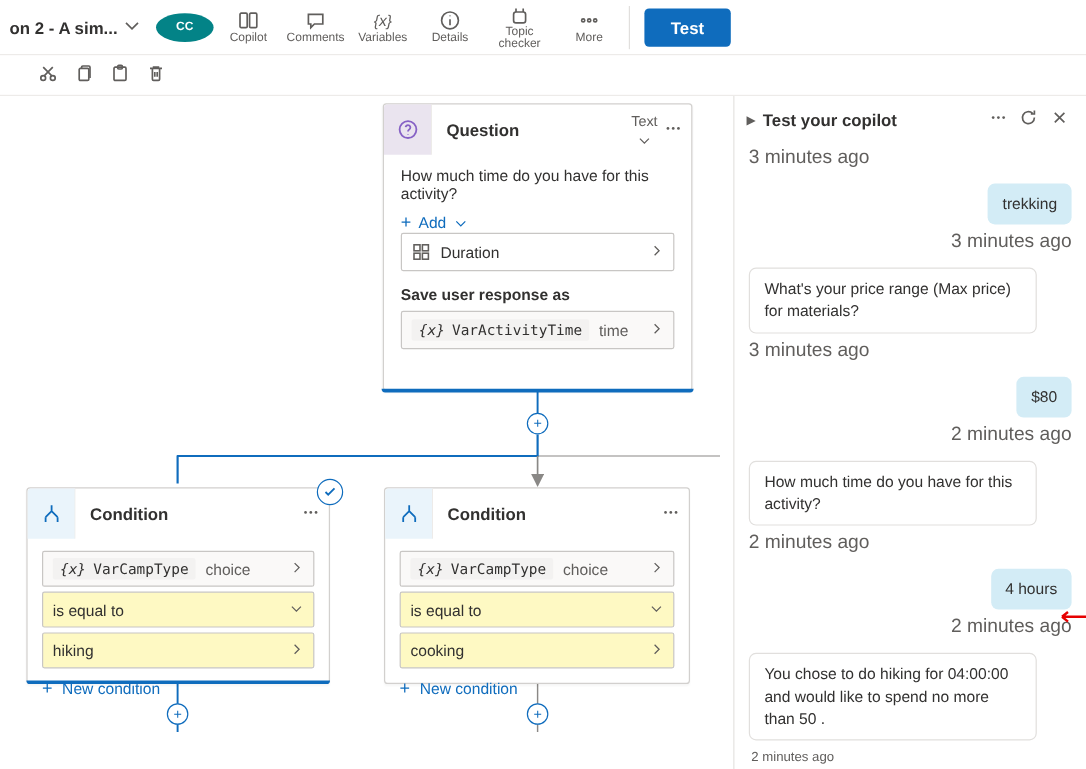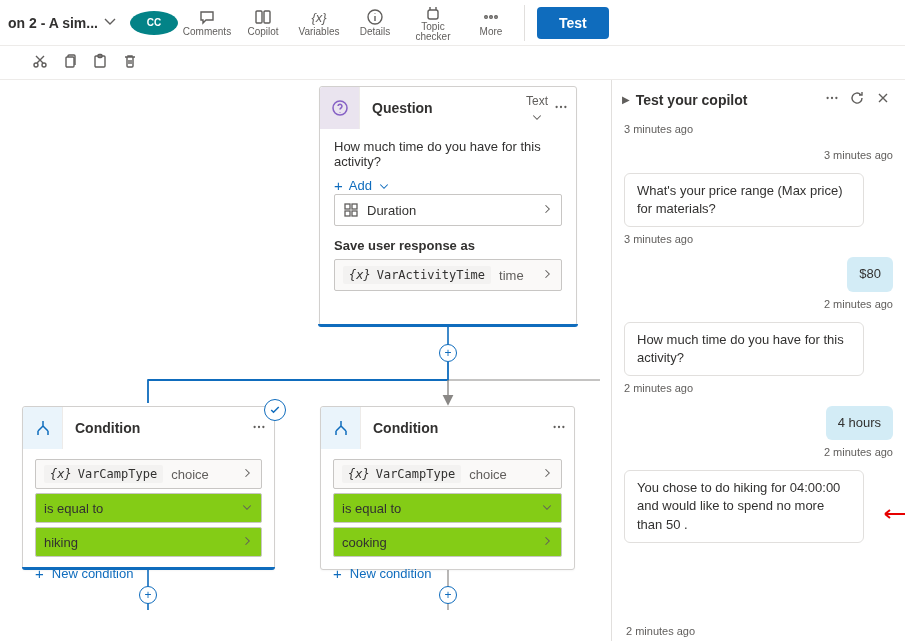--- a/index.html
+++ b/index.html
@@ -38,40 +38,40 @@
   .sec-label { font-size:13px; font-weight:600; margin:12px 0 6px; }
   .q-text { font-size:13px; }
   .add-link { color:#0f6cbd; display:inline-flex; align-items:center; gap:6px; margin-top:8px; cursor:pointer; font-size:13px;}
   .field-box { border:1px solid #c8c6c4; border-radius:2px; background:#fff; height:32px; display:flex; align-items:center; padding:0 8px; gap:8px; font-size:13px; position:relative; cursor:pointer;}
   .field-box .chev-r { margin-left:auto; color:#605e5c; }
   .var-chip { background:#f3f2f1; border-radius:2px; padding:2px 6px; display:inline-flex; align-items:center; gap:6px; font-size:12px; font-family:Consolas, monospace;}
   .footbar-accent-q { height:3px; background:#0f6cbd; border-radius:0 0 3px 3px; margin:0 -1px -1px; position:absolute; bottom:-1px; left:-1px; right:-1px;}
   .footbar-accent-c { height:3px; background:#0f6cbd; border-radius:0 0 3px 3px; position:absolute; bottom:-1px; left:-1px; right:-1px;}
 
   .cond-body { padding:10px 12px 16px; }
-  .cond-row { border:1px solid #c8c6c4; border-radius:2px; height:30px; margin-bottom:4px; display:flex; align-items:center; padding:0 8px; font-size:13px; background:#84cc16; cursor:pointer;}
+  .cond-row { border:1px solid #c8c6c4; border-radius:2px; height:30px; margin-bottom:4px; display:flex; align-items:center; padding:0 8px; font-size:13px; background:#fef9c3; cursor:pointer;}
   .cond-row .chev { margin-left:auto; color:#605e5c;}
   .new-cond { color:#0f6cbd; display:flex; align-items:center; gap:8px; margin-top:8px; cursor:pointer; font-size:13px;}
   .check-badge { position:absolute; top:-8px; right:-12px; width:22px; height:22px; border-radius:50%; border:1.5px solid #0f6cbd; background:#fff; color:#0f6cbd; display:flex; align-items:center; justify-content:center; font-size:12px; z-index:5;}
 
   .plus-knob { width:18px; height:18px; border-radius:50%; border:1.5px solid #0f6cbd; background:#fff; color:#0f6cbd; display:flex; align-items:center; justify-content:center; font-size:12px; position:absolute; z-index:6; cursor:pointer;}
 
   
   svg.wires { position:absolute; inset:0; width:100%; height:100%; pointer-events:none; }
 
   
   .sp-header { display:flex; align-items:center; padding:8px 12px 6px 10px; gap:6px; }
   .sp-header .caret { font-size:10px; color:#605e5c;}
   .sp-header .title { font-weight:700; font-size:14px; flex:1;}
   .sp-header .ctrl { color:#605e5c; cursor:pointer; padding:2px; font-size:14px;}
   .chat { flex:1; overflow:auto; padding:4px 12px 8px; display:flex; flex-direction:column; gap:4px;}
   .msg { max-width:240px; padding:8px 12px; border-radius:6px; font-size:13px; line-height:1.4; }
   .bot { background:#fff; border:1px solid #e1dfdd; align-self:flex-start;}
   .user { background:#d3ecf6; align-self:flex-end;}
-  .ts { font-size:11px; color:#605e5c; margin:2px 0 8px;}
+  .ts { font-size:16px; color:#605e5c; margin:2px 0 8px;}
   .ts.left { align-self:flex-start;}
   .ts.right{ align-self:flex-end;}
   .sp-footer-ts { font-size:11px; color:#605e5c; padding:0 14px 4px; }
 
   
   .svgico { width:16px; height:16px; stroke:#605e5c; fill:none; stroke-width:1.4; }
   .svgico-lg { width:18px; height:18px; stroke:#605e5c; fill:none; stroke-width:1.4;}
 
   
   .anno-arrow { position:absolute; right:0; top:506px; width:24px; height:16px; z-index:20;}
@@ -84,33 +84,33 @@
   <span class="topic-dd">
     <svg class="svgico" viewBox="0 0 16 16">
         <path d="M3 6l5 5 5-5"></path>
       </svg>
   </span>
   <span class="avatar-badge">CC</span>
 
   <div class="cmd-btn">
     <span class="ico">
       <svg class="svgico-lg" viewBox="0 0 18 18">
-          <path d="M3 4h12v8H8l-3 3v-3H3z"></path>
-        </svg>
-    </span>
-    <span>Comments</span>
-  </div>
-  <div class="cmd-btn">
-    <span class="ico">
-      <svg class="svgico-lg" viewBox="0 0 18 18">
           <rect x="2" y="3" width="6" height="12" rx="1"></rect>
           <rect x="10" y="3" width="6" height="12" rx="1"></rect>
         </svg>
     </span>
     <span>Copilot</span>
+  </div>
+  <div class="cmd-btn">
+    <span class="ico">
+      <svg class="svgico-lg" viewBox="0 0 18 18">
+          <path d="M3 4h12v8H8l-3 3v-3H3z"></path>
+        </svg>
+    </span>
+    <span>Comments</span>
   </div>
   <div class="cmd-btn">
     <span class="ico" style="font-size:13px;font-style:italic;">{x}</span>
     <span>Variables</span>
   </div>
   <div class="cmd-btn">
     <span class="ico">
       <svg class="svgico-lg" viewBox="0 0 18 18">
           <circle cx="9" cy="9" r="7"></circle>
           <path d="M9 8v5M9 5v.5"></path>
@@ -377,20 +377,21 @@
             <path d="M13 8a5 5 0 11-1.5-3.5M13 2v3h-3"></path>
           </svg></span>
       <span class="ctrl"><svg class="svgico" viewBox="0 0 16 16">
             <path d="M4 4l8 8M12 4l-8 8"></path>
           </svg></span>
     </div>
 
     <div class="chat">
       <div class="ts left">3 minutes ago</div>
 
+      <div class="msg user">trekking</div>
       <div class="ts right">3 minutes ago</div>
 
       <div class="msg bot">What's your price range (Max price) for materials?</div>
       <div class="ts left">3 minutes ago</div>
 
       <div class="msg user">$80</div>
       <div class="ts right">2 minutes ago</div>
 
       <div class="msg bot">How much time do you have for this activity?</div>
       <div class="ts left">2 minutes ago</div>

